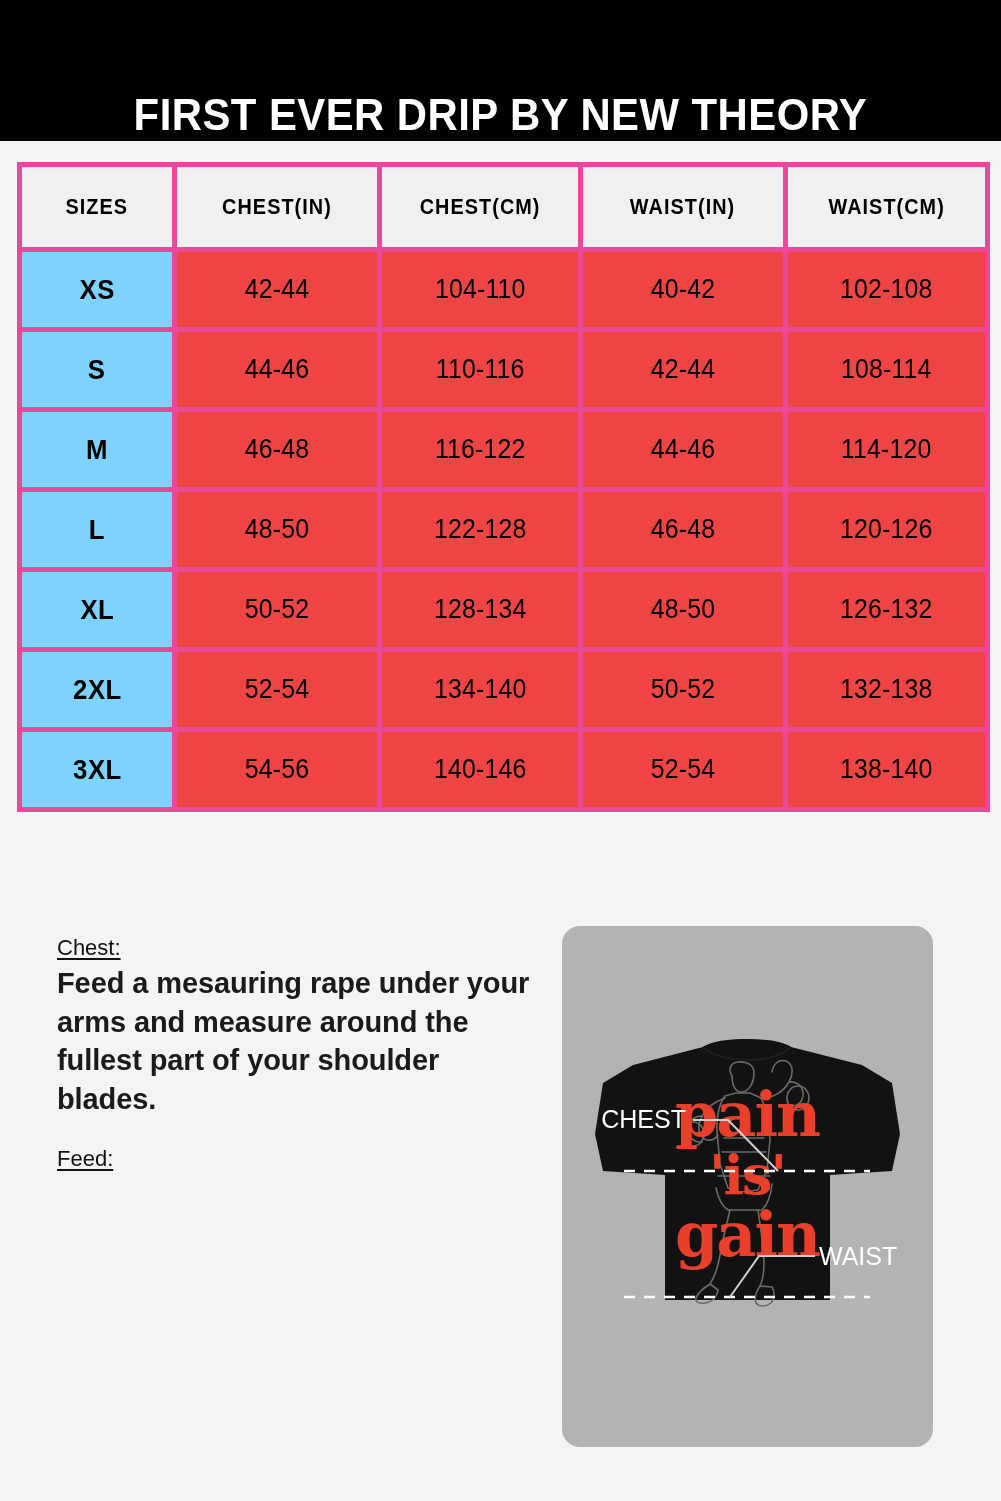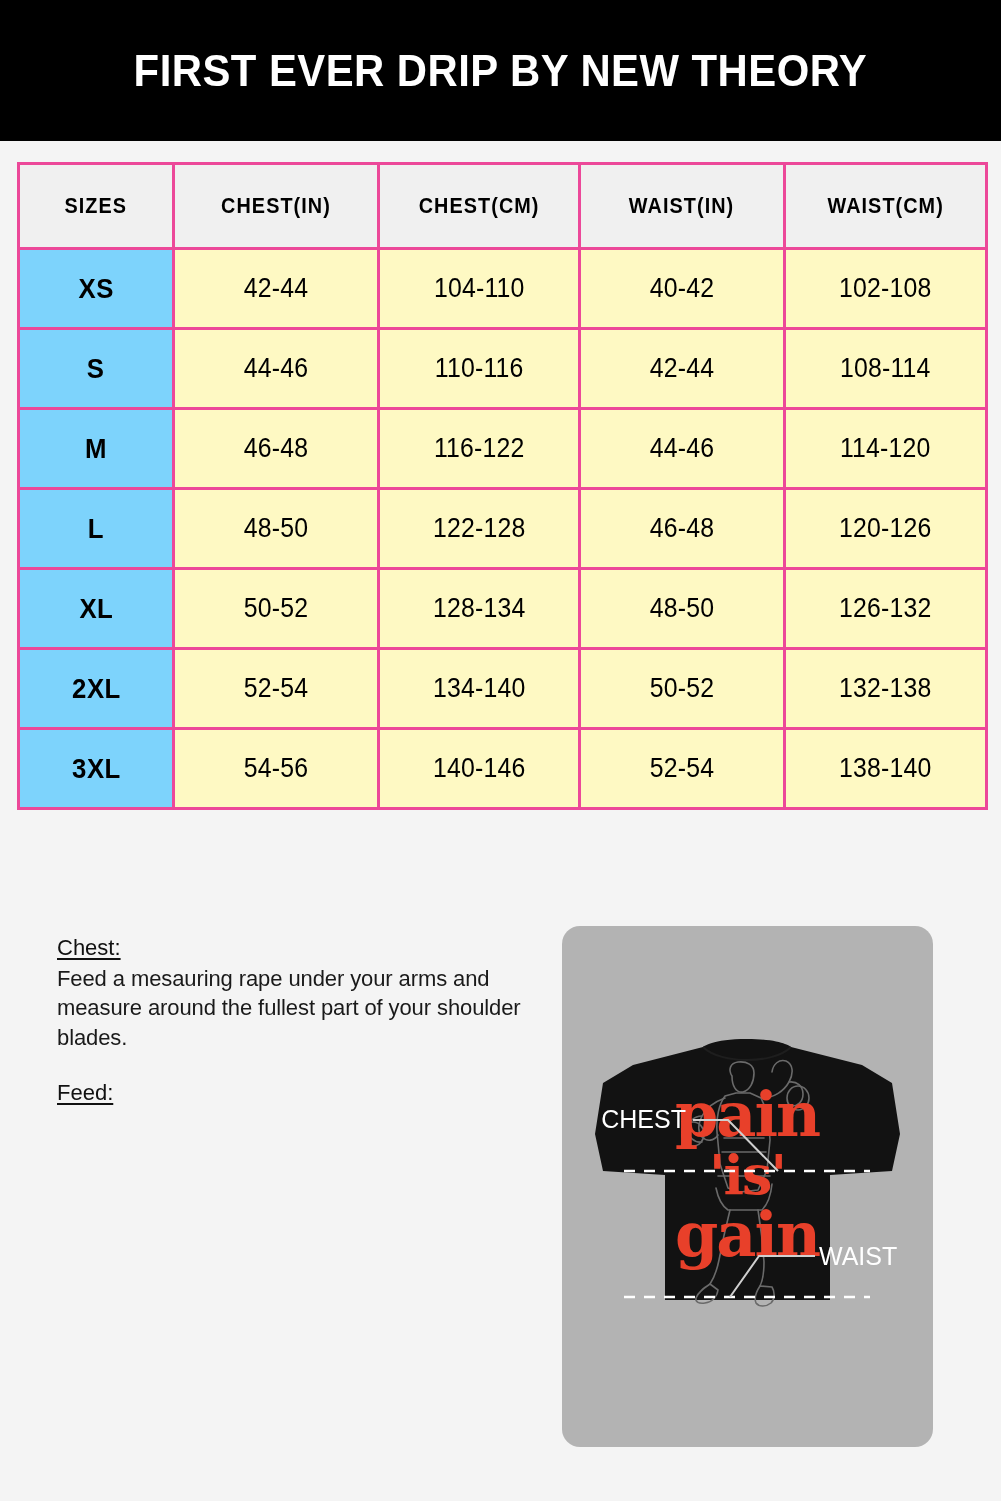--- a/index.html
+++ b/index.html
@@ -17,21 +17,21 @@
   }
 
   
   .banner {
     position: absolute;
     left: 0; top: 0;
     width: 1001px;
     height: 141px;
     background: #000000;
     display: flex;
-    align-items: center;
+    align-items: flex-end;
     justify-content: center;
   }
   .banner-title {
     color: #ffffff;
     font-size: 45px;
     font-weight: 700;
     letter-spacing: 0.5px;
     transform: scaleX(0.93);
     font-family: "Liberation Sans", sans-serif;
     white-space: nowrap;
@@ -44,39 +44,39 @@
     top: 162px;
     width: 968px;
   }
   table.size-table {
     width: 100%;
     border-collapse: collapse;
     table-layout: fixed;
   }
   table.size-table th,
   table.size-table td {
-    border: 3px solid #ec4899;
+    border: 5px solid #ec4899;
     text-align: center;
     color: #000;
     font-family: "Liberation Sans", sans-serif;
   }
   table.size-table thead th {
     background: #f0f0f0;
     height: 85px;
     font-size: 22px;
     font-weight: 700;
     letter-spacing: 1.2px;
     transform: none;
   }
   table.size-table thead th span {
     display: inline-block;
     transform: scaleX(0.9);
   }
   table.size-table tbody td {
-    background: #fef9c3;
+    background: #ef4444;
     height: 80px;
     font-size: 27px;
     font-weight: 400;
     letter-spacing: 0.2px;
   }
   table.size-table tbody td span {
     display: inline-block;
     transform: scaleX(0.92);
   }
   table.size-table tbody td.size-cell {
@@ -109,22 +109,22 @@
   .measure-block { margin-bottom: 28px; }
   .measure-label {
     font-size: 22px;
     font-weight: 400;
     color: #111;
     text-decoration: underline;
     text-underline-offset: 3px;
     margin-bottom: 3px;
   }
   .measure-text {
-    font-size: 22px;
-    font-weight: 400;
+    font-size: 29px;
+    font-weight: 700;
     color: #1a1a1a;
     line-height: 1.33;
     letter-spacing: -0.1px;
   }
 
   
   .shirt-panel {
     position: absolute;
     left: 562px;
     top: 926px;

